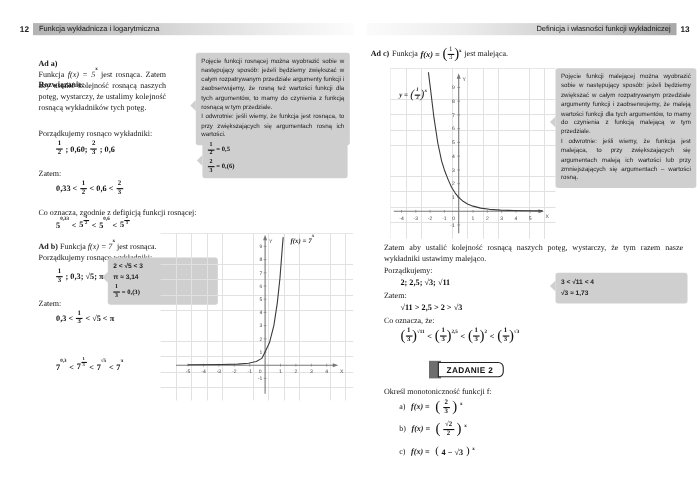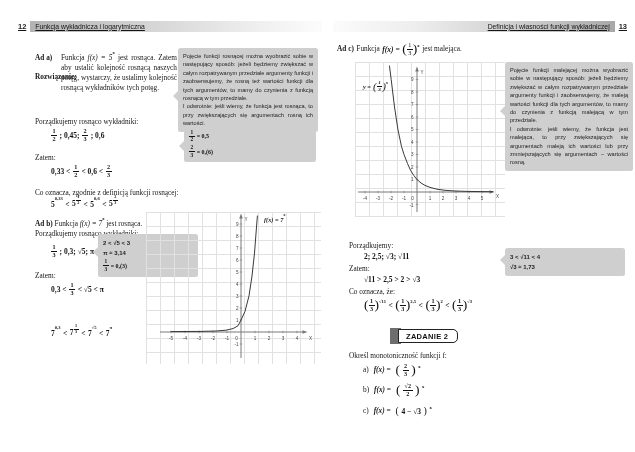--- a/index.html
+++ b/index.html
@@ -3,21 +3,21 @@
 <meta charset="utf-8">
 <style>
   html,body{margin:0;padding:0;background:#fff;}
   #spread{position:relative;width:635px;height:452px;background:#fff;overflow:hidden;
           font-family:"Liberation Serif",serif;color:#161616;}
   .page{position:absolute;}
   #pgL{left:18px;top:20px;width:304px;height:418px;}
   #pgR{left:333px;top:20px;width:294px;height:420px;}
   .abs{position:absolute;}
   
-  .hdr{position:absolute;top:0;left:0;right:0;display:flex;align-items:center;gap:4px;height:12px;text-decoration:underline;}
+  .hdr{position:absolute;top:0;left:0;right:0;display:flex;align-items:center;gap:4px;height:12px;}
   .pnum{font:700 7.5px "Liberation Sans",sans-serif;color:#222;}
   .hbar{flex:1;height:11px;display:flex;align-items:center;font:6.8px "Liberation Sans",sans-serif;color:#151515;padding:0 5px;}
   .hbarL{background:linear-gradient(90deg,#b3b3b3,#d8d8d8 45%,#efefef 78%,#fcfcfc);}
   .hbarR{justify-content:flex-end;background:linear-gradient(270deg,#a8a8a8,#c9c9c9 28%,#ededed 70%,#fbfbfb);}
   
   .t{font:7.3px/1.38 "Liberation Serif",serif;color:#161616;}
   .b{font-weight:700;}
   .it{font-style:italic;}
   .jst{text-align:justify;}
   .adrow{display:flex;}
@@ -73,21 +73,21 @@
 <div id="spread">
 
   <section class="page" id="pgL">
     <div class="hdr">
       <span class="pnum">12</span>
       <div class="hbar hbarL">Funkcja wykładnicza i logarytmiczna</div>
     </div>
 
     <div class="abs t b" style="top:20px;left:17px;margin-top:32px;">Rozwiązanie:</div>
 
-    <div class="abs adrow" style="top:33px;left:17px;width:142px;">
+    <div class="abs adrow" style="top:33px;left:17px;width:142px;flex-direction:column;">
       <span class="t adlabel">Ad a)</span>
       <span class="t jst" style="width:116px;"><span>Funkcja </span><span class="it">f(x) = 5</span><sup class="e">x</sup><span> jest rosnąca. Zatem aby ustalić kolejność rosnącą naszych potęg, wystarczy, że ustalimy kolejność rosnącą wykładników tych potęg.</span></span>
     </div>
 
     <div class="nb" style="left:160px;top:28px;width:130px;--ay:58%;">
       <div>Pojęcie funkcji rosnącej można wyobrazić sobie w następujący sposób: jeżeli będziemy zwiększać w całym rozpatrywanym przedziale argumenty funkcji i zaobserwujemy, że rosną też wartości funkcji dla tych argumentów, to mamy do czynienia z funkcją rosnącą w tym przedziale.</div>
       <div>I odwrotnie: jeśli wiemy, że funkcja jest rosnąca, to przy zwiększających się argumentach rosną ich wartości.</div>
     </div>
 
     <div class="nb nbm" style="left:166px;top:106px;width:122px;--ay:55%;">
@@ -107,21 +107,21 @@
       </div>
     </div>
 
     <div class="abs t" style="top:97px;left:17px;">Porządkujemy rosnąco wykładniki:</div>
 
     <div class="abs m" style="top:108px;left:33px;">
       <span class="fr">
           <span class="n">1</span>
           <span class="d">2</span>
         </span>
-      <span>; 0,45;</span>
+      <span>; 0,60;</span>
       <span class="fr">
           <span class="n">2</span>
           <span class="d">3</span>
         </span>
       <span>; 0,6</span>
     </div>
 
     <div class="abs t" style="top:133px;left:17px;">Zatem:</div>
 
     <div class="abs m" style="top:144px;left:33px;">
@@ -294,20 +294,21 @@
             <sup class="e">x</sup>
           </span>
       </div>
     </div>
 
     <div class="nb" style="left:172px;top:42px;width:118px;--ay:45%;">
       <div>Pojęcie funkcji malejącej można wyobrazić sobie w następujący sposób: jeżeli będziemy zwiększać w całym rozpatrywanym przedziale argumenty funkcji i zaobserwujemy, że maleją wartości funkcji dla tych argumentów, to mamy do czynienia z funkcją malejącą w tym przedziale.</div>
       <div>I odwrotnie: jeśli wiemy, że funkcja jest malejąca, to przy zwiększających się argumentach maleją ich wartości lub przy zmniejszających się argumentach – wartości rosną.</div>
     </div>
 
+    <div class="abs t jst" style="top:200px;left:16px;width:272px;">Zatem aby ustalić kolejność rosnącą naszych potęg, wystarczy, że tym razem nasze wykładniki ustawimy malejąco.</div>
 
     <div class="abs t" style="top:221px;left:16px;">Porządkujemy:</div>
     <div class="abs m" style="top:232px;left:31px;">
         <span>2; 2,5; √3; √11</span>
       </div>
     <div class="abs t" style="top:244px;left:16px;">Zatem:</div>
     <div class="abs m" style="top:255px;left:31px;">
         <span>√11 &gt; 2,5 &gt; 2 &gt; √3</span>
       </div>
 

